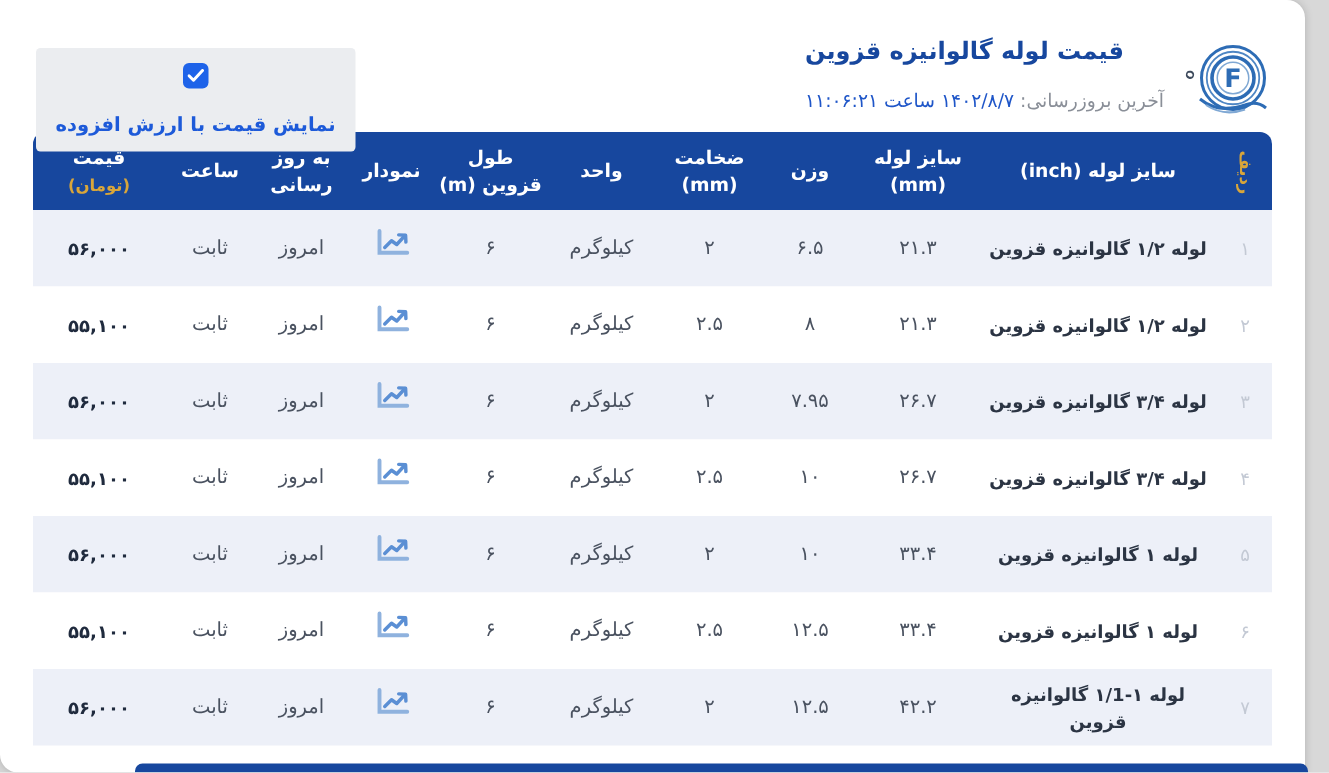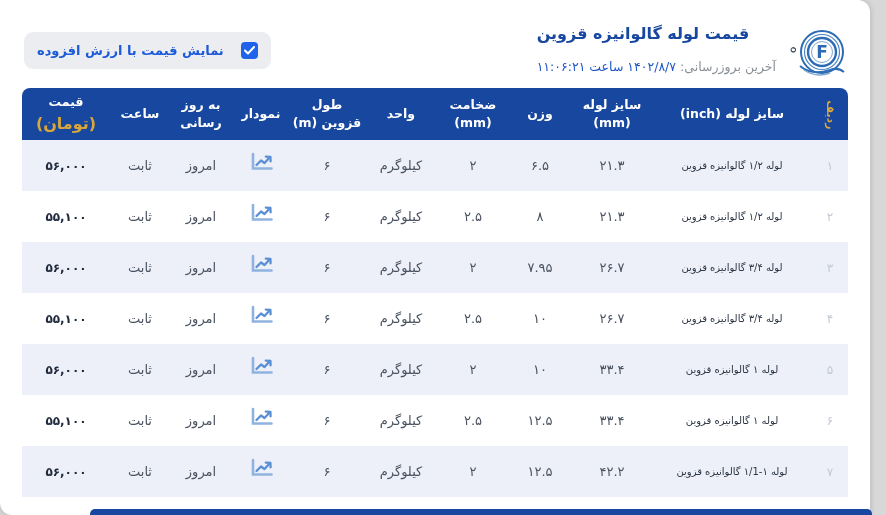--- a/index.html
+++ b/index.html
@@ -28,54 +28,54 @@
   .logo { width:68px; height:72px; flex:0 0 auto; }
   .titles { text-align:left; padding-top:10px; }
   .page-title {
     color: var(--header-navy, #17479e);
     font-weight:bold; font-size:16px; letter-spacing:0;
   }
   .subtitle { margin-top:16px; font-size:12.5px; color:#8a8f98; }
   .upd-val { color: var(--link-blue, #1f56c8); font-weight:normal; }
   .vat-pill {
     display:flex; align-items:center; gap:17px;
-    background:#ebedf0; border-radius:9px;
-    padding:10px 13px; margin-top:26px; cursor:pointer;
+    background:#ebedf0; border-radius:3px;
+    padding:10px 13px; margin-top:26px; cursor:pointer;flex-direction:column;
   }
   .cb {
     width:17px; height:17px; border-radius:4px;
     background: var(--checkbox-blue, #1e63e9);
     display:flex; align-items:center; justify-content:center;
     flex:0 0 auto;
   }
   .vat-label { color:#1d5ad9; font-weight:bold; font-size:13px; }
   
   .table-wrap { margin: 2px 22px 0 22px; }
   table { width:100%; border-collapse:collapse; table-layout:fixed; direction:rtl; }
   thead th {
     background: var(--header-navy, #17479e);
     color:#fff; font-size:12.5px; font-weight:bold;
     height:52px; vertical-align:middle; text-align:center;
     padding:4px 2px; line-height:1.45;
   }
   thead th:first-child { border-radius: 0 8px 0 0; }
   thead th:last-child  { border-radius: 8px 0 0 0; }
-  .th-sub { display:block; color: var(--gold, #d9a63a); font-size:16px; font-weight:600; margin-top:1px; }
+  .th-sub { display:block; color: var(--gold, #d9a63a); font-size:11px; font-weight:600; margin-top:1px; }
   .v-label {
     display:inline-block; transform: rotate(90deg);
     color: var(--gold, #d9a63a); font-size:11px; font-weight:bold;
   }
   tbody td {
     font-size:13px; color:#4a5260; text-align:center;
     height:51px; vertical-align:middle; padding:3px 4px; line-height:1.5;
     background:#fff;
   }
   tr.alt td { background: var(--alt-row-bg, #edf0f8); }
   .c-num  { color:#c3c9d4; font-size:12px; }
-  .c-name { font-weight:normal; color:#2b3443; font-size:10px; }
+  .c-name { font-weight:bold; color:#2b3443; font-size:12px; }
   .c-price{ font-weight:bold; color: var(--price-text, #1f2a3d); font-size:12px; }
   .chart-ic { display:inline-block; cursor:pointer; line-height:0; }
   
   .footer-strip {
     position:absolute; bottom:0; left:90px; right:14px; height:6px;
     background: var(--header-navy, #17479e);
     border-radius:5px 5px 0 0;
   }
 </style>
 </head>

